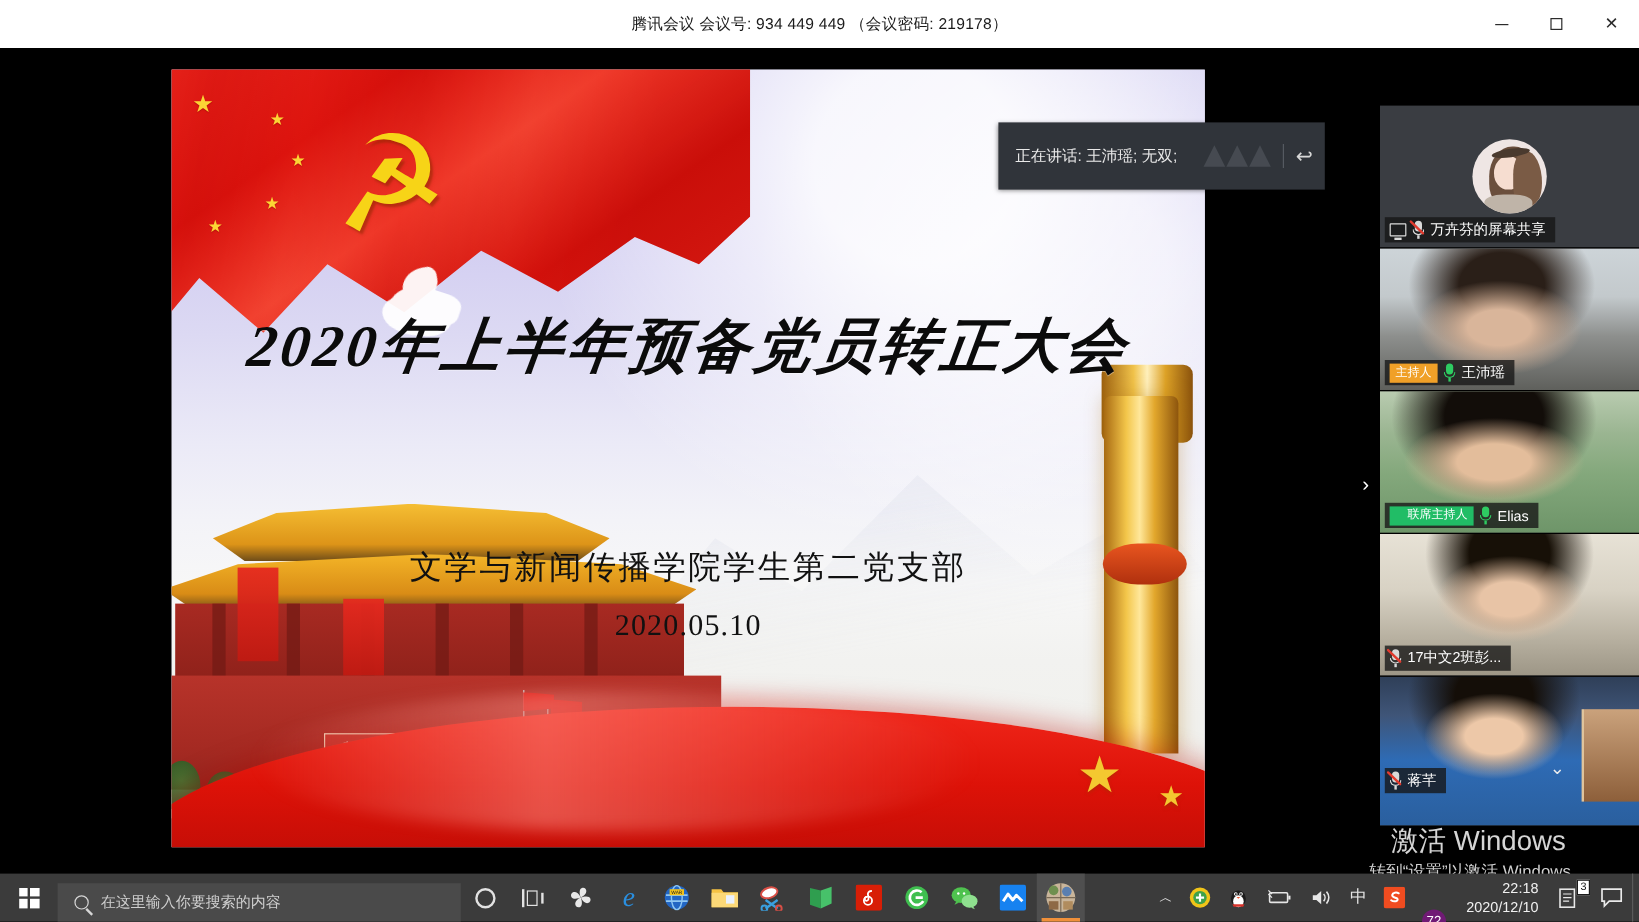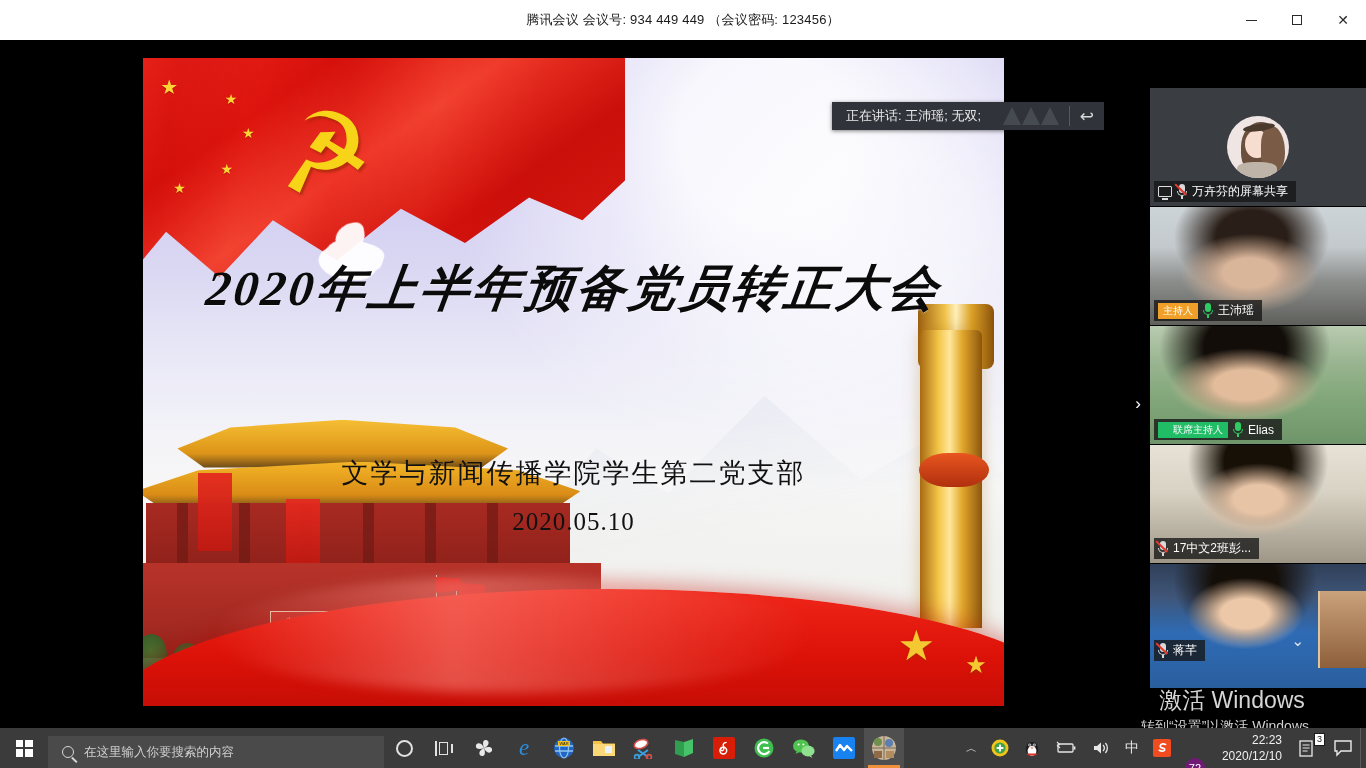--- a/index.html
+++ b/index.html
@@ -166,21 +166,21 @@
     font-size:27px; color:#111; letter-spacing:2px; white-space:nowrap;
   }
   .slide-date{
     position:absolute; left:0; right:0; top:69.5%; text-align:center;
     font-family:"Liberation Serif","DejaVu Serif",serif;
     font-size:25px; color:#111; letter-spacing:1px;
   }
 
   
   #speaking{
-    position:absolute; left:832px; top:62px; width:272px; height:28px;
+    position:absolute; left:832px; top:62px; width:272px; height:56px;
     background:#30343a; display:flex; align-items:center; gap:10px;
     padding:0 10px 0 14px; color:#e9e9e9; font-size:13px;
     box-shadow:0 1px 4px rgba(0,0,0,.5);
   }
   #speaking .sp-text{ flex:1; white-space:nowrap; overflow:hidden; text-overflow:ellipsis; }
   .wave{ display:flex; align-items:flex-end; gap:1px; opacity:.55; }
   .wave i{ display:block; width:0; height:0; border-left:9px solid transparent;
      border-right:9px solid transparent; border-bottom:18px solid #585d64; }
   .sp-divider{ width:1px; height:20px; background:#555a61; }
   .sp-back{ font-size:17px; color:#d8d8d8; line-height:1; }
@@ -304,21 +304,21 @@
   .ime{ font-size:14px; }
   .tray-badge{ position:relative; }
   .tray-badge .cnt{ position:absolute; right:1px; top:5px; background:#fff; color:#1b1b1b;
      font-size:9px; line-height:1; padding:1px 2px; border:1px solid #1b1b1b; }
   .showdesk{ width:6px; height:40px; border-left:1px solid #5a5a5a; }
 </style>
 </head>
 <body>
 
 <div id="titlebar">
-  <span class="tb-title">腾讯会议 会议号: 934 449 449 （会议密码: 123456）</span>
+  <span class="tb-title">腾讯会议 会议号: 934 449 449 （会议密码: 219178）</span>
   <div class="tb-controls">
     <div class="tb-btn">
         <span class="tb-min-glyph"></span>
       </div>
     <div class="tb-btn">
         <span class="tb-max-glyph"></span>
       </div>
     <div class="tb-btn">
         <span class="tb-close-glyph">✕</span>
       </div>
@@ -640,21 +640,21 @@
     <div class="tray-item">
       <svg width="18" height="18" viewBox="0 0 18 18">
           <rect width="18" height="18" rx="2" fill="#f04c20"></rect>
           <path d="M12.6 5.4c-1.8-1-5-.8-5.4 1.4-.3 1.8 2.2 2.1 3.4 2.6 1.4.5 1.6 2.2-.3 2.6-1.5.3-3.2-.2-4-.8" fill="none" stroke="#fff" stroke-width="1.7" stroke-linecap="round"></path>
         </svg>
     </div>
     <div class="tray-item">
       <span style="display:inline-flex;align-items:center;justify-content:center;width:20px;height:20px;border-radius:50%;background:#701a75;color:#fff;font-size:11px;margin-top:40px;">72</span>
     </div>
     <div id="clock">
-      <span>22:23</span>
+      <span>22:18</span>
       <span>2020/12/10</span>
     </div>
     <div class="tray-item tray-badge">
       <svg width="20" height="20" viewBox="0 0 20 20">
           <rect x="1" y="3" width="12" height="15" fill="none" stroke="#eaeaea" stroke-width="1.3"></rect>
           <path d="M3.6 7h7M3.6 10h7M3.6 13h5" stroke="#eaeaea" stroke-width="1"></path>
         </svg>
       <span class="cnt">3</span>
     </div>
     <div class="tray-item">

